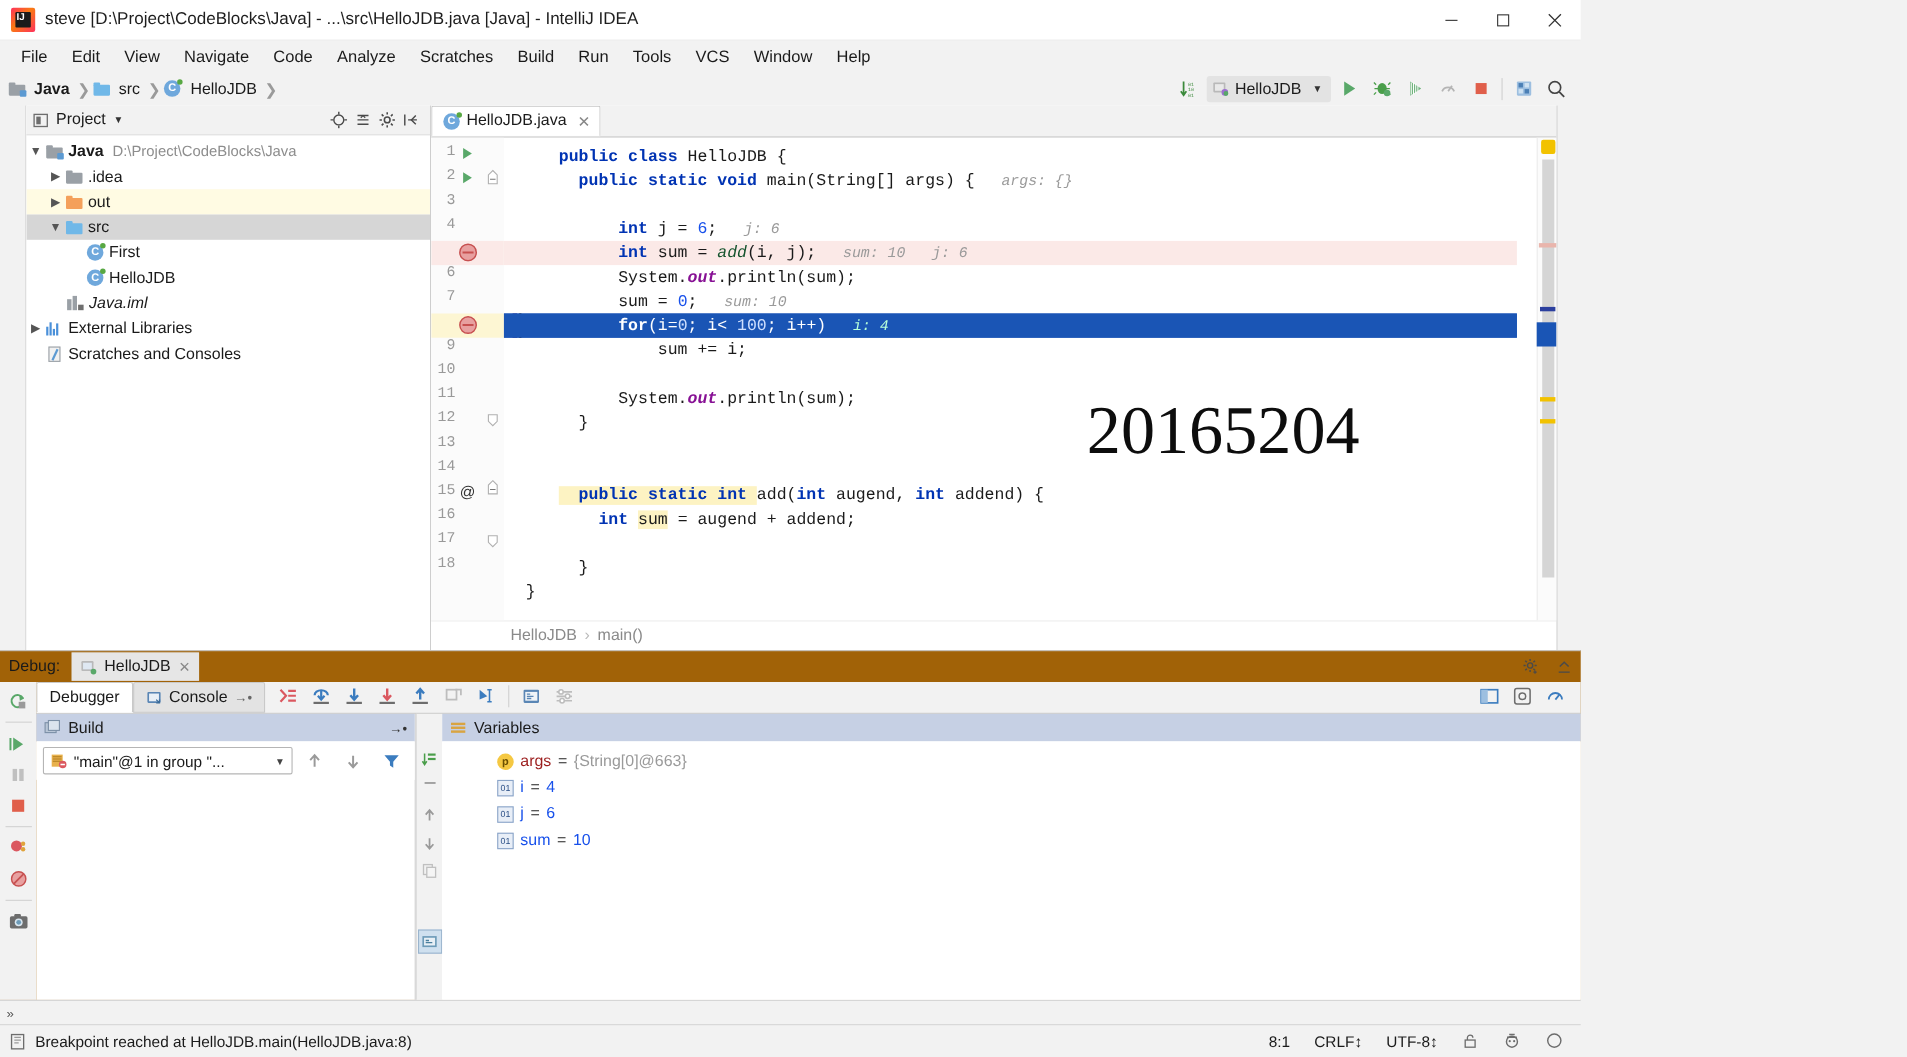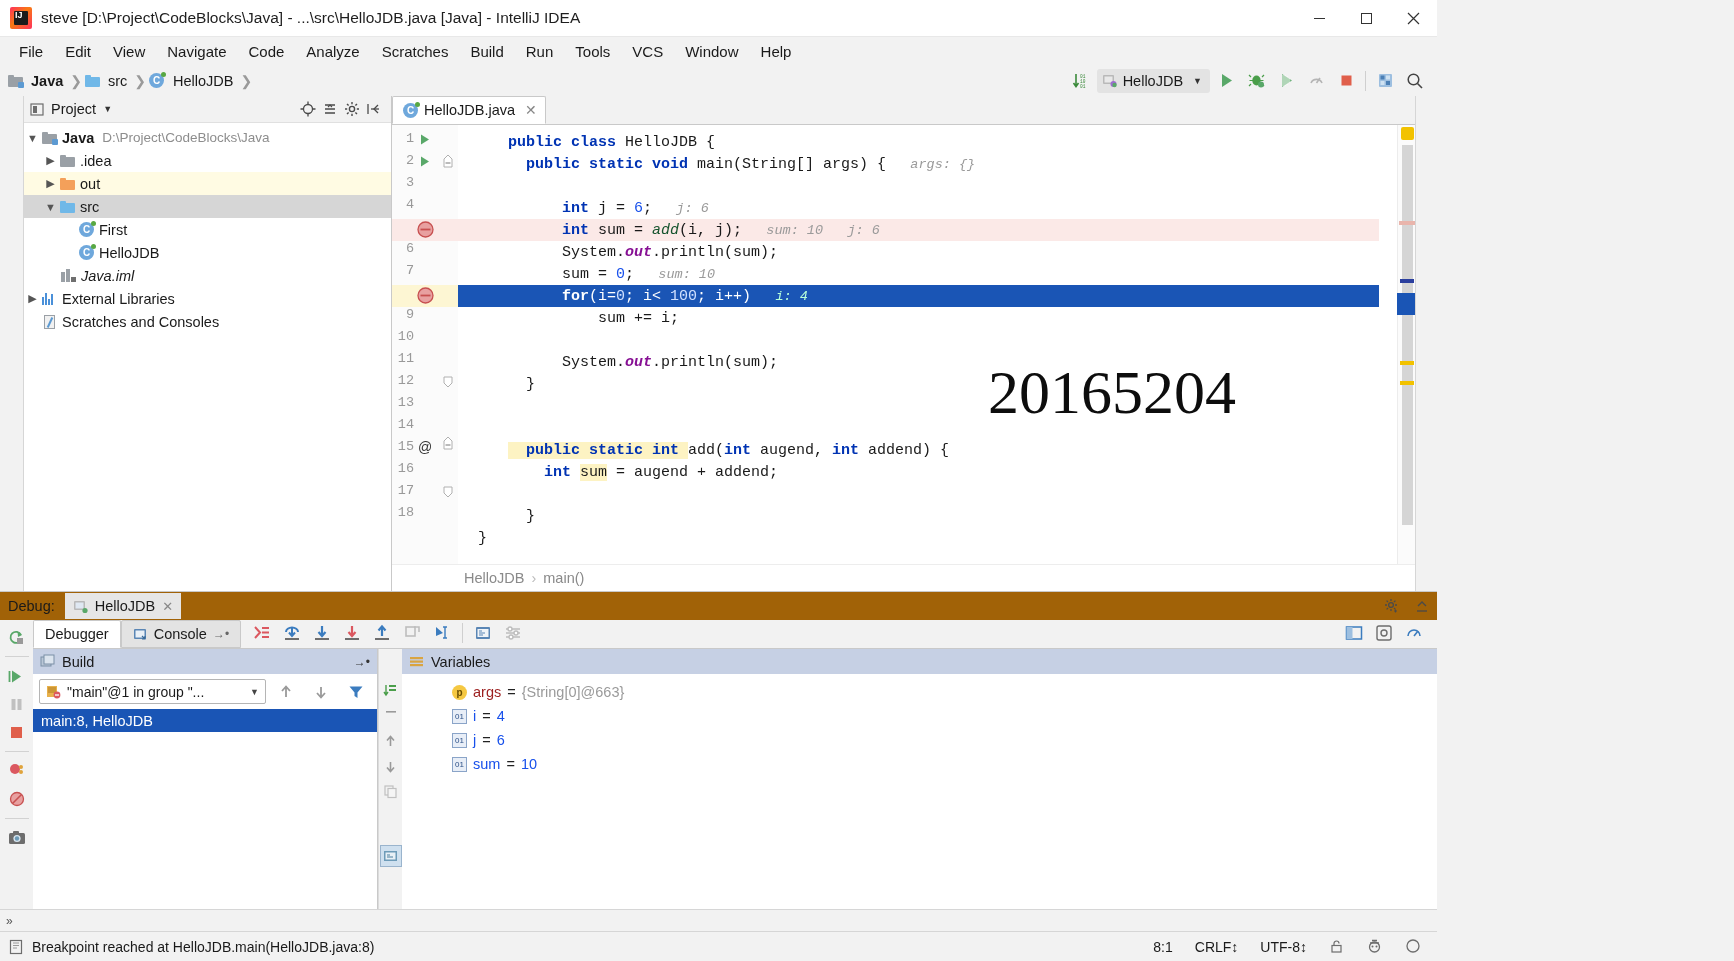--- a/index.html
+++ b/index.html
@@ -820,23 +820,20 @@
                 <svg width="16" height="16" viewBox="0 0 16 16">
                     <path d="M8 3 L8 13 M4 9 L8 13.5 L12 9" stroke="#9a9a9a" stroke-width="1.8" fill="none"></path>
                   </svg>
               </span>
               <span class="dtool">
                 <svg width="16" height="16" viewBox="0 0 16 16">
                     <path d="M1.5 2.5 L14.5 2.5 L9.5 8.5 L9.5 14 L6.5 12 L6.5 8.5 Z" fill="#3b7cbf"></path>
                   </svg>
               </span>
             </div>
-            <div class="frames-list">
-              <div class="frame-row sel">main:8, HelloJDB</div>
-            </div>
           </div>
 
           <div class="frames-side">
             <span style="width:20px;height:20px;display:flex;align-items:center;justify-content:center;margin-top:28px;">
               <svg width="16" height="16" viewBox="0 0 16 16">
                   <path d="M3 3 L3 12 M1 10 L3 13 L5 10" stroke="#4a9e4a" stroke-width="1.4" fill="none"></path>
                   <rect x="6" y="3" width="7" height="2" fill="#4a9e4a"></rect>
                   <rect x="6" y="7" width="7" height="2" fill="#4a9e4a"></rect>
                 </svg>
             </span>

